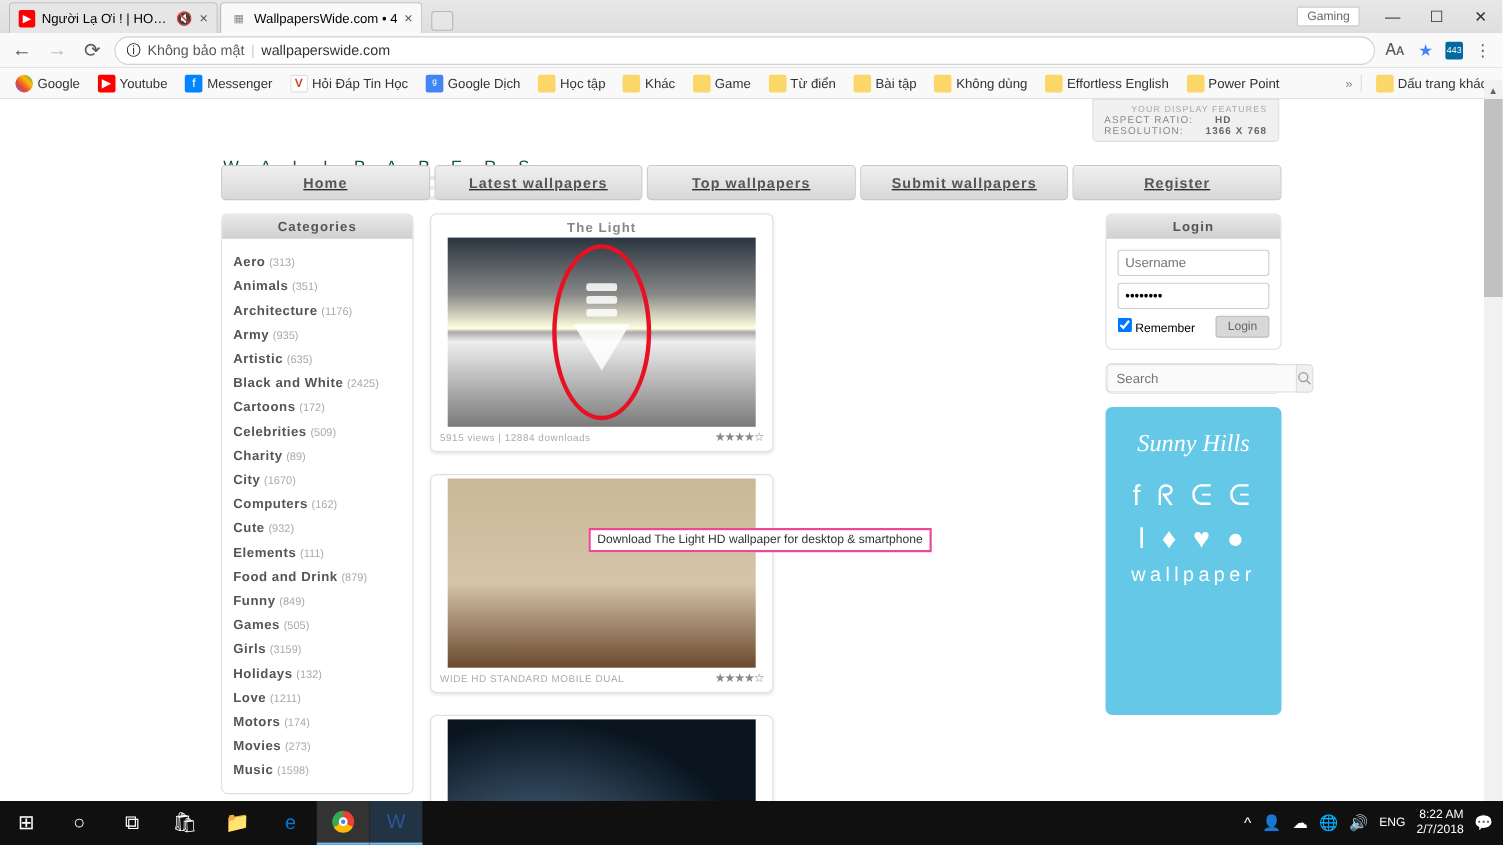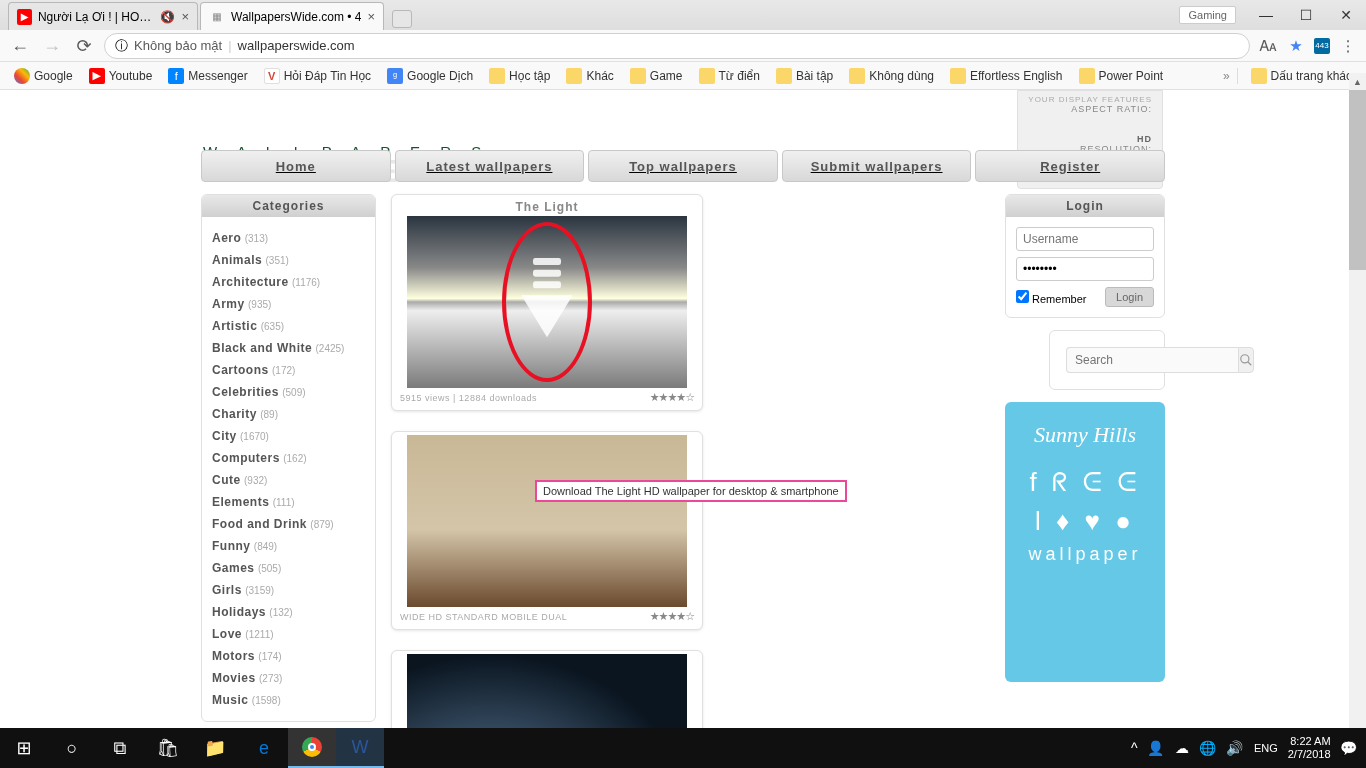--- a/index.html
+++ b/index.html
@@ -41,21 +41,21 @@
 .bm-sep { width: 1px; height: 16px; background: #ddd; margin: 0 3px; }
 
 
 .page { flex: 1; background: #fff; overflow: auto; position: relative; }
 .page-inner { width: 980px; margin: 0 auto; position: relative; }
 
 .site-header { display: flex; justify-content: space-between; align-items: flex-start; padding: 0 10px; height: 60px; }
 .logo { font-family: Arial; letter-spacing: 8px; font-size: 15px; color: #14532d; padding-top: 6px; margin-top: 47px; }
 .logo-sub { font-size: 32px; color: #e8e8e8; letter-spacing: 14px; font-weight: bold; line-height: 0.7; }
 .display-info { font-size: 9px; color: #888; text-align: right; letter-spacing: 1px; background: #f0f0f0; border: 1px solid #e0e0e0; padding: 4px 10px; border-radius: 0 0 4px 4px; }
-.display-info .row { display: flex; gap: 20px; flex-direction: column; }
+.display-info .row { display: flex; gap: 20px; }
 .display-info .title { font-size: 8px; color: #aaa; }
 .display-info strong { color: #666; }
 
 .main-nav { display: flex; gap: 4px; padding: 0 8px 12px; text-decoration: underline; }
 .nav-item { flex: 1; height: 32px; background: linear-gradient(#f0f0f0, #d8d8d8); border: 1px solid #c8c8c8; border-radius: 4px; display: flex; align-items: center; justify-content: center; font-size: 13px; font-weight: bold; color: #555; letter-spacing: 1px; }
 
 .content-row { display: flex; gap: 15px; padding: 0 8px; }
 .sidebar-left { width: 175px; }
 .main-content { flex: 1; }
 .sidebar-right { width: 160px; }
@@ -327,21 +327,21 @@
             <div class="panel-body">
               <input class="login-input" placeholder="Username" style="">
               <input class="login-input" type="password" value="••••••••" style="">
               <div class="login-row">
                 <label><input type="checkbox" checked="" style=""> <span>Remember</span></label>
                 <button class="login-btn">Login</button>
               </div>
             </div>
           </div>
 
-          <div class="panel" style="padding:16px;margin-left:44px;">
+          <div class="panel" style="padding:0;">
             <div class="search-box">
               <input class="search-input" placeholder="Search" style="">
               <div class="search-btn">
                 <svg width="14" height="14" viewBox="0 0 24 24" fill="none" stroke="currentColor" stroke-width="2">
                     <circle cx="10" cy="10" r="7"></circle>
                     <line x1="21" y1="21" x2="15" y2="15"></line>
                   </svg>
               </div>
             </div>
           </div>

